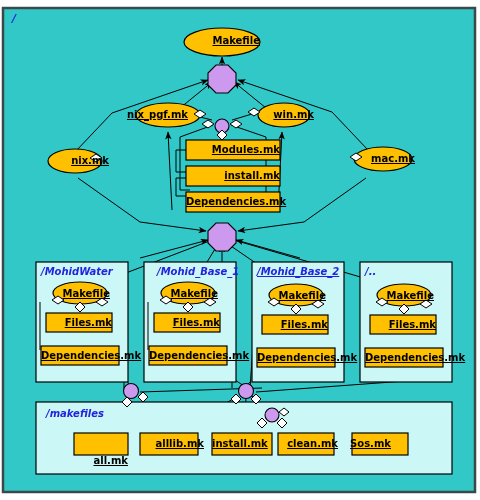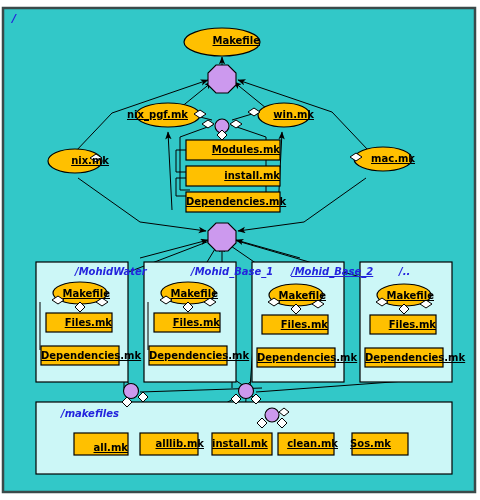--- a/index.html
+++ b/index.html
@@ -1,20 +1,20 @@
 <!DOCTYPE html>
 <html><head>
 <meta charset="utf-8">
 <style>
   html,body{margin:0;padding:0;background:#ffffff;}
   body{font-family:"DejaVu Sans", sans-serif;}
   #stage{position:relative;width:480px;height:500px;overflow:hidden;background:#ffffff;}
   #svg{position:absolute;left:0;top:0;width:480px;height:500px;}
   .lbl{position:absolute;font-family:"DejaVu Sans", sans-serif;pointer-events:none;}
-  .pkg-label{color:#2323dd;font-size:10px;font-weight:bold;font-style:italic;margin-left:34px;}
+  .pkg-label{color:#2323dd;font-size:10px;font-weight:bold;font-style:italic;}
   .root-label{color:#2323dd;font-size:11px;font-weight:bold;font-style:italic;}
   .node-text{color:#000000;font-size:10px;font-weight:bold;text-align:right;white-space:nowrap;text-decoration:underline;}
 </style>
 </head>
 <body>
 
 <div id="stage">
 
   <svg id="svg" viewBox="0 0 480 500">
     <defs>
@@ -197,37 +197,37 @@
   <div class="lbl node-text" style="left:49px;top:155px;width:60px;">nix.mk</div>
   <div class="lbl node-text" style="left:351px;top:153px;width:64px;">mac.mk</div>
   <div class="lbl node-text" style="left:186px;top:144px;width:94px;">Modules.mk</div>
   <div class="lbl node-text" style="left:186px;top:170px;width:94px;">install.mk</div>
   <div class="lbl node-text" style="left:186px;top:196px;width:94px;">Dependencies.mk</div>
 
   <div class="lbl pkg-label" style="left:41px;top:266px;">/MohidWater</div>
   <div class="lbl pkg-label" style="left:157px;top:266px;">/Mohid_Base_1</div>
   <div class="lbl pkg-label" style="left:257px;top:266px;text-decoration:underline;">/Mohid_Base_2</div>
   <div class="lbl pkg-label" style="left:365px;top:266px;">/..</div>
-  <div class="lbl pkg-label" style="left:27px;top:408px;font-style:italic;">/makefiles</div>
+  <div class="lbl pkg-label" style="left:46px;top:408px;font-style:italic;">/makefiles</div>
 
   <div class="lbl node-text" style="left:50px;top:288px;width:60px;">Makefile</div>
   <div class="lbl node-text" style="left:46px;top:317px;width:66px;">Files.mk</div>
   <div class="lbl node-text" style="left:41px;top:350px;width:78px;">Dependencies.mk</div>
 
   <div class="lbl node-text" style="left:158px;top:288px;width:60px;">Makefile</div>
   <div class="lbl node-text" style="left:154px;top:317px;width:66px;">Files.mk</div>
   <div class="lbl node-text" style="left:149px;top:350px;width:78px;">Dependencies.mk</div>
 
   <div class="lbl node-text" style="left:266px;top:290px;width:60px;">Makefile</div>
   <div class="lbl node-text" style="left:262px;top:319px;width:66px;">Files.mk</div>
   <div class="lbl node-text" style="left:257px;top:352px;width:78px;">Dependencies.mk</div>
 
   <div class="lbl node-text" style="left:374px;top:290px;width:60px;">Makefile</div>
   <div class="lbl node-text" style="left:370px;top:319px;width:66px;">Files.mk</div>
   <div class="lbl node-text" style="left:365px;top:352px;width:78px;">Dependencies.mk</div>
 
-  <div class="lbl node-text" style="left:74px;top:442px;width:54px;">all.mk</div>
+  <div class="lbl node-text" style="left:74px;top:455px;width:54px;">all.mk</div>
   <div class="lbl node-text" style="left:140px;top:438px;width:64px;">alllib.mk</div>
   <div class="lbl node-text" style="left:212px;top:438px;width:43px;">install.mk</div>
   <div class="lbl node-text" style="left:278px;top:438px;width:60px;">clean.mk</div>
   <div class="lbl node-text" style="left:344px;top:438px;width:47px;">Sos.mk</div>
 
 </div>
 
 </body></html>

